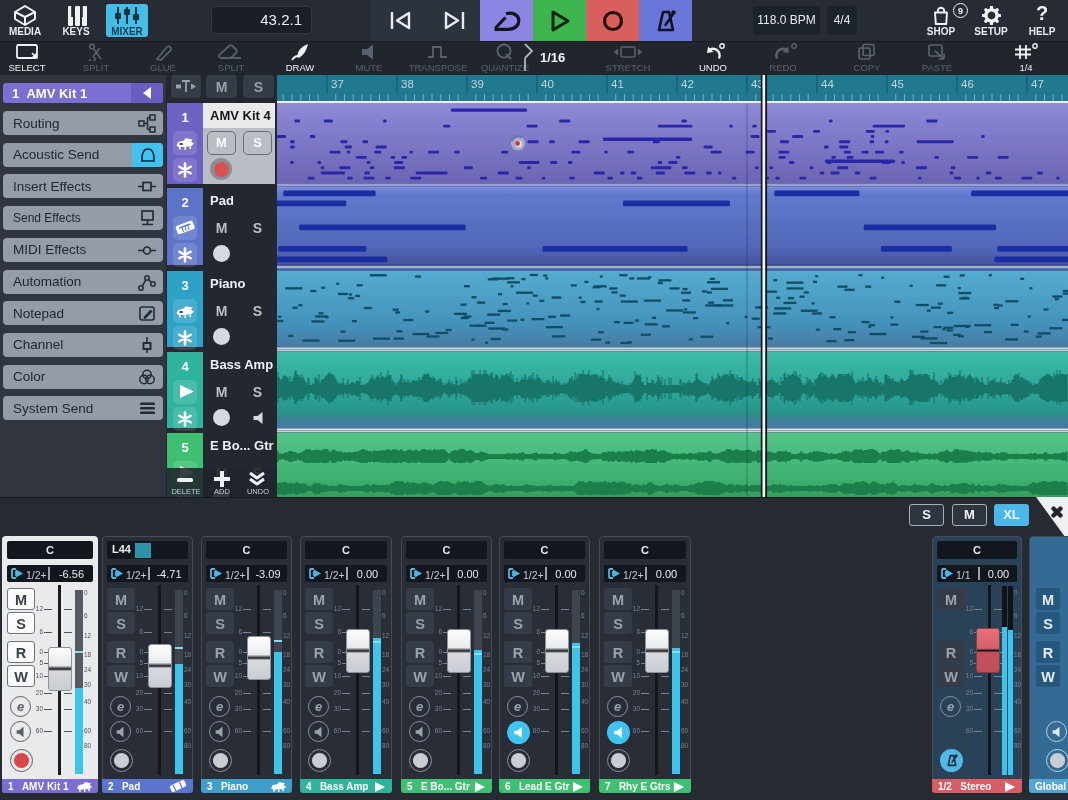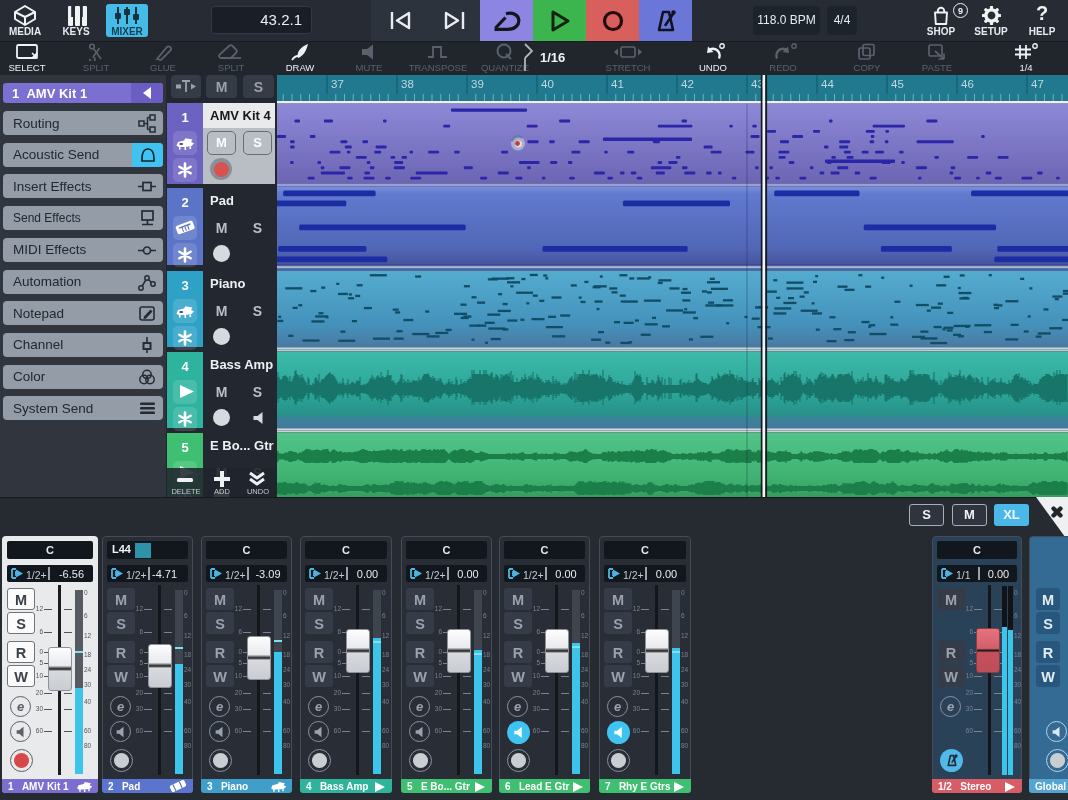--- a/index.html
+++ b/index.html
@@ -949,21 +949,21 @@
 <div class="abs" style="left:107px;top:541px;width:81px;height:18px;background:#12161d;border-radius:2px;"></div>
 <div class="abs" style="left:112px;top:543px;font-size:11px;font-weight:bold;color:#eef1f4;">L44</div>
 <div class="abs" style="left:135px;top:542.5px;width:16px;height:15px;background:#2e93a8;"></div>
 <div class="abs" style="left:107px;top:565px;width:81px;height:17px;background:#12161d;border-radius:2px;"></div>
 <svg class="abs" style="left:111px;top:568px" width="13" height="11" viewBox="0 0 13 11">
       <path d="M1 1 h4 M1 1 v9 M1 10 h4 M5 3 v5" fill="none" stroke="#4fb3e2" stroke-width="1.8"></path>
       <path d="M5 1.5 L12 5.5 L5 9.5 Z" fill="#4fb3e2"></path>
     </svg>
 <div class="abs" style="left:126px;top:568.5px;font-size:10.5px;color:#c3cad2;">1/2+</div>
 <div class="abs" style="left:148px;top:567px;width:1.5px;height:13px;background:#9aa2ac;"></div>
-<div class="abs" style="left:152px;top:568px;width:34px;font-size:11px;color:#e8ecf0;">-4.71</div>
+<div class="abs" style="left:152px;top:568px;width:34px;font-size:11px;color:#e8ecf0;text-align:center;">-4.71</div>
 <div class="abs" style="left:107px;top:588px;width:28px;height:22px;background:#353c47;border-radius:3px;"></div>
 <div class="lbl" style="left:107px;top:591.5px;width:28px;font-size:14.5px;color:#9aa2ae;">M</div>
 <div class="abs" style="left:107px;top:612px;width:28px;height:22px;background:#353c47;border-radius:3px;"></div>
 <div class="lbl" style="left:107px;top:615.5px;width:28px;font-size:14.5px;color:#9aa2ae;">S</div>
 <div class="abs" style="left:107px;top:641px;width:28px;height:22px;background:#353c47;border-radius:3px;"></div>
 <div class="lbl" style="left:107px;top:644.5px;width:28px;font-size:14.5px;color:#9aa2ae;">R</div>
 <div class="abs" style="left:107px;top:665px;width:28px;height:22px;background:#353c47;border-radius:3px;"></div>
 <div class="lbl" style="left:107px;top:668.5px;width:28px;font-size:14.5px;color:#9aa2ae;">W</div>
 <div class="abs" style="left:132px;top:605px;width:11px;font-size:6.5px;color:#7b8391;text-align:right;">12</div>
 <div class="abs" style="left:144px;top:609px;width:8px;height:1.2px;background:#7b8391;"></div>

